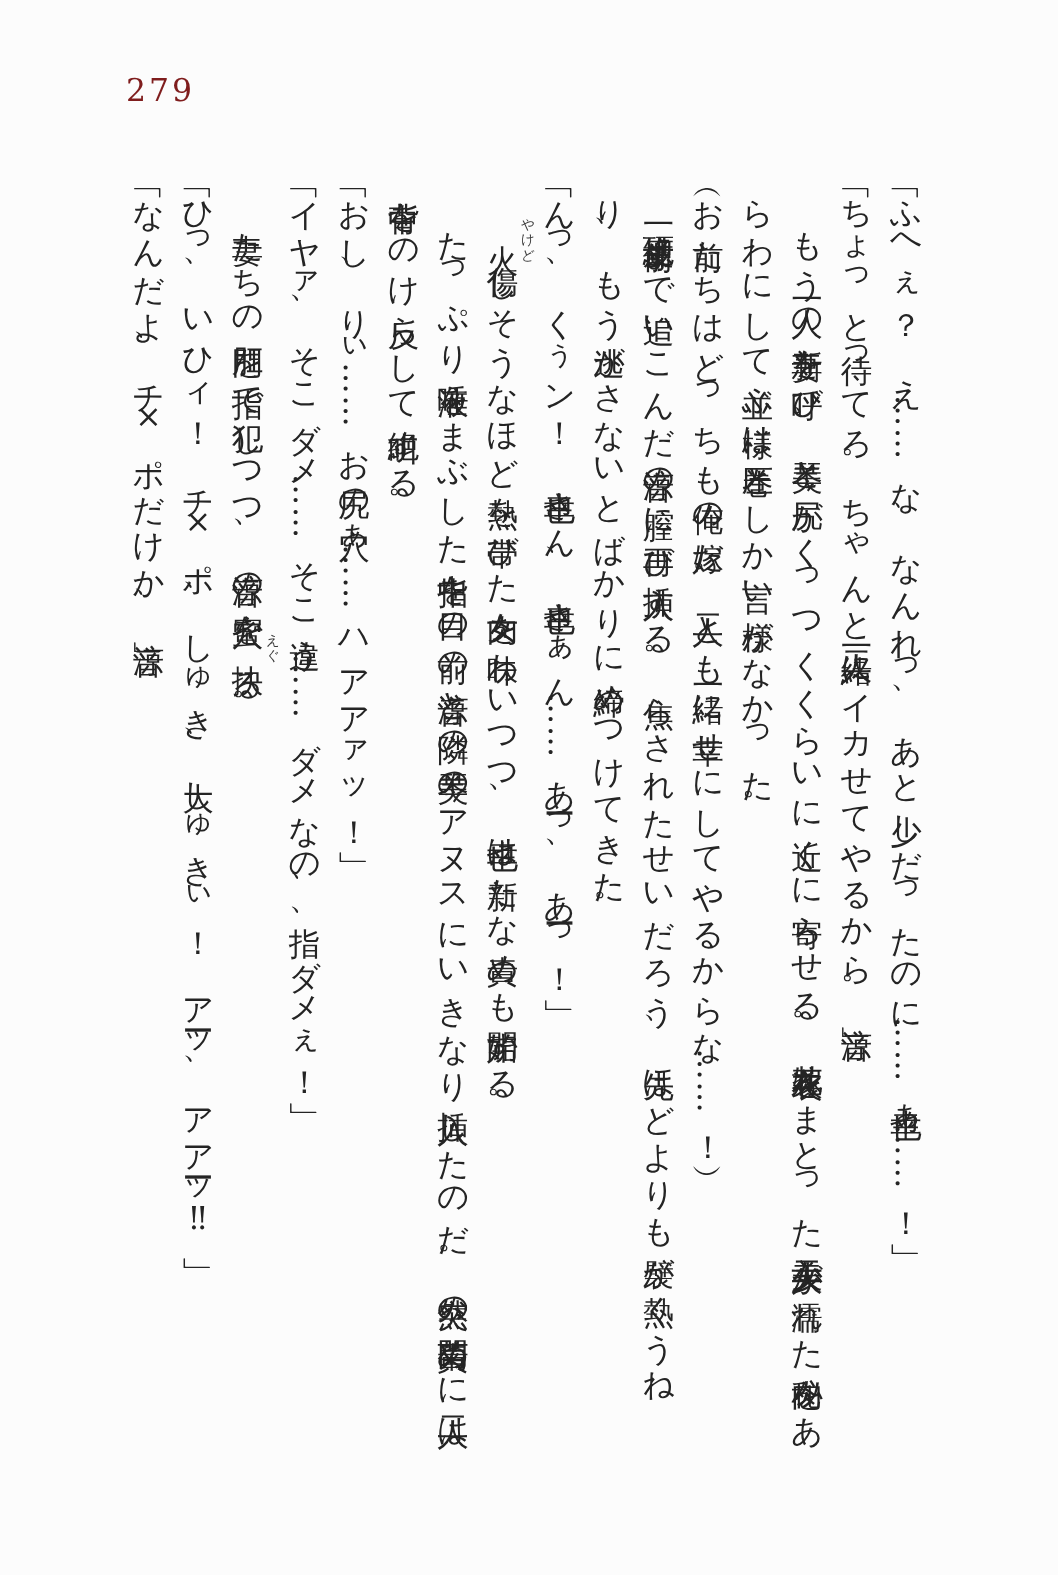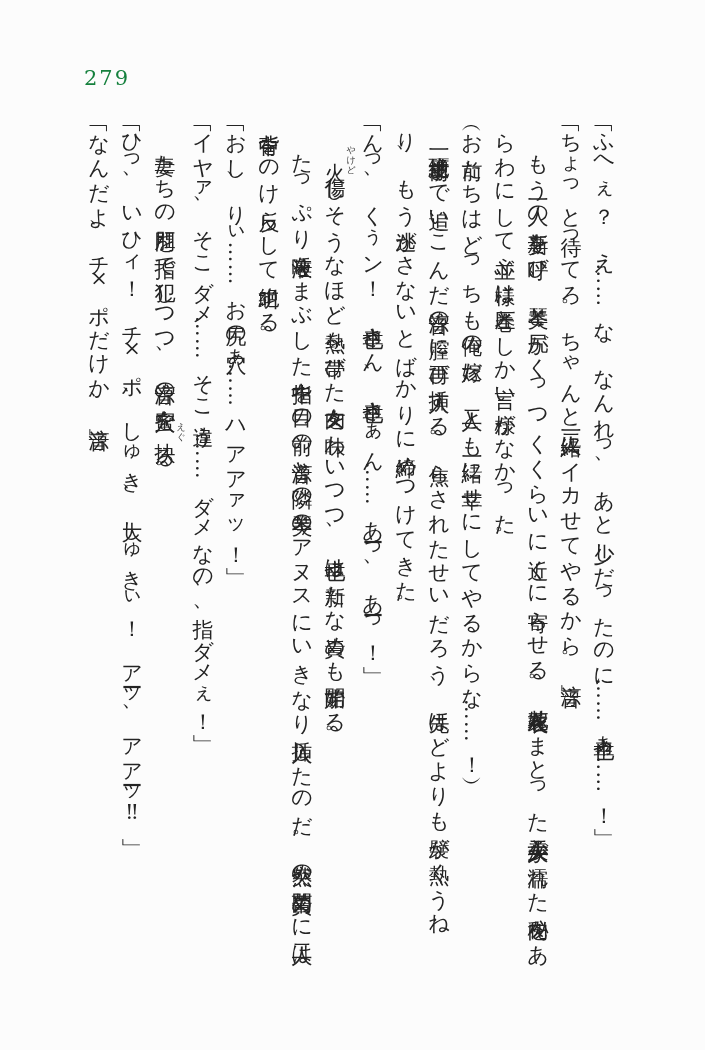--- a/index.html
+++ b/index.html
@@ -11,25 +11,25 @@
     position: relative;
     width: 705px;
     height: 1050px;
     background: #fcfcfc;
     overflow: hidden;
     font-family: "DejaVu Serif", "Liberation Serif", serif;
     color: #242424;
   }
   .page-number {
     position: absolute;
-    top: 66px;
+    top: 48px;
     left: 84px;
     font-size: 21px;
     letter-spacing: 2px;
-    color: #15803d;
+    color: #7f1d1d;
   }
   .text-block {
     position: absolute;
     top: 118px;
     right: 85px;
     width: 562px;
     height: 838px;
     writing-mode: vertical-rl;
     -webkit-writing-mode: vertical-rl;
     text-orientation: mixed;

